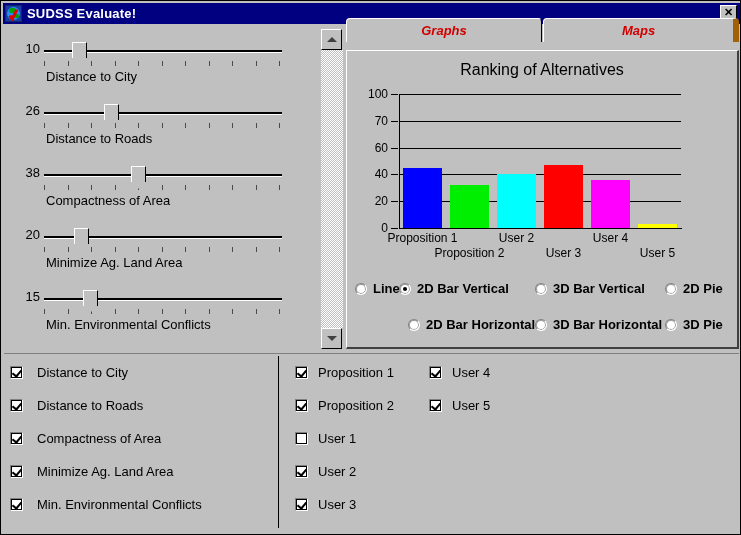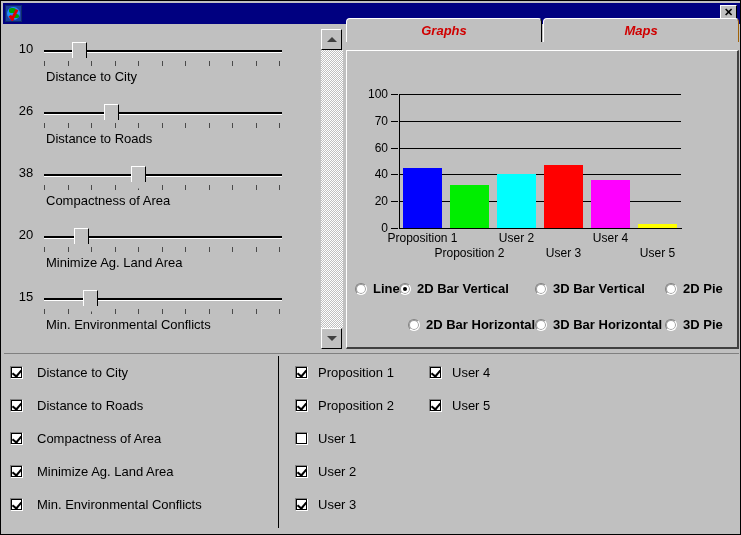--- a/index.html
+++ b/index.html
@@ -118,21 +118,21 @@
   .slider-row {
     position: absolute;
     left: 0;
     width: 313px;
   }
   .slider-value {
     position: absolute;
     left: 8px;
     top: 0px;
     width: 28px;
-    text-align: center;
+    text-align: right;
     font-size: 13px;
     color: #000;
     white-space: nowrap;
   }
   .slider-track-wrap {
     position: absolute;
     left: 40px;
     top: 0px;
     width: 240px;
     height: 30px;
@@ -266,21 +266,21 @@
     color: #d00000;
     font-size: 13px;
     font-weight: bold;
     cursor: default;
   }
   .tab.graphs {
     left: 0; width: 196px;
   }
   .tab.maps {
     left: 197px; width: 196px;
-    border-right: 1px solid #a16207;
+    border-right: 6px solid #a16207;
   }
   .graph-panel {
     position: absolute;
     left: 345px; top: 49px;
     width: 393px; height: 299px;
     background: #c0c0c0;
     border-top: 1px solid #ffffff;
     border-left: 1px solid #ffffff;
     border-right: 2px solid #404040;
     border-bottom: 2px solid #404040;
@@ -461,20 +461,21 @@
 <div class="app-window">
 
   <div class="titlebar">
     <div class="title-icon">
       <span class="globe-a"></span>
       <span class="globe-b"></span>
       <span class="globe-c"></span>
       <span class="chk1"></span>
       <span class="chk2"></span>
     </div>
+    <div class="title-text">SUDSS Evaluate!</div>
     <div class="title-close">
       <span class="xg">✕</span>
     </div>
   </div>
 
   <div class="slider-panel" id="sliderPanel">
       <div class="slider-row" style="top: 14px;">
         <div class="slider-value">10</div>
         <div class="slider-track-wrap">
           <div class="slider-line"></div>
@@ -594,20 +595,21 @@
   <div class="tabstrip">
     <div class="tab graphs">
       <span>Graphs</span>
     </div>
     <div class="tab maps">
       <span>Maps</span>
     </div>
   </div>
 
   <div class="graph-panel">
+    <div class="chart-title">Ranking of Alternatives</div>
     <div class="axis-left"></div>
     <div class="axis-bottom"></div>
     <div class="plot" id="plotArea">
         <div class="gridline" style="top: 134px;"></div>
         <div class="ytick" style="top: 134px;"></div>
         <div class="ylabel" style="top: 134px;">0</div>
         <div class="gridline" style="top: 107.2px;"></div>
         <div class="ytick" style="top: 107.2px;"></div>
         <div class="ylabel" style="top: 107.2px;">20</div>
         <div class="gridline" style="top: 80.4px;"></div>

